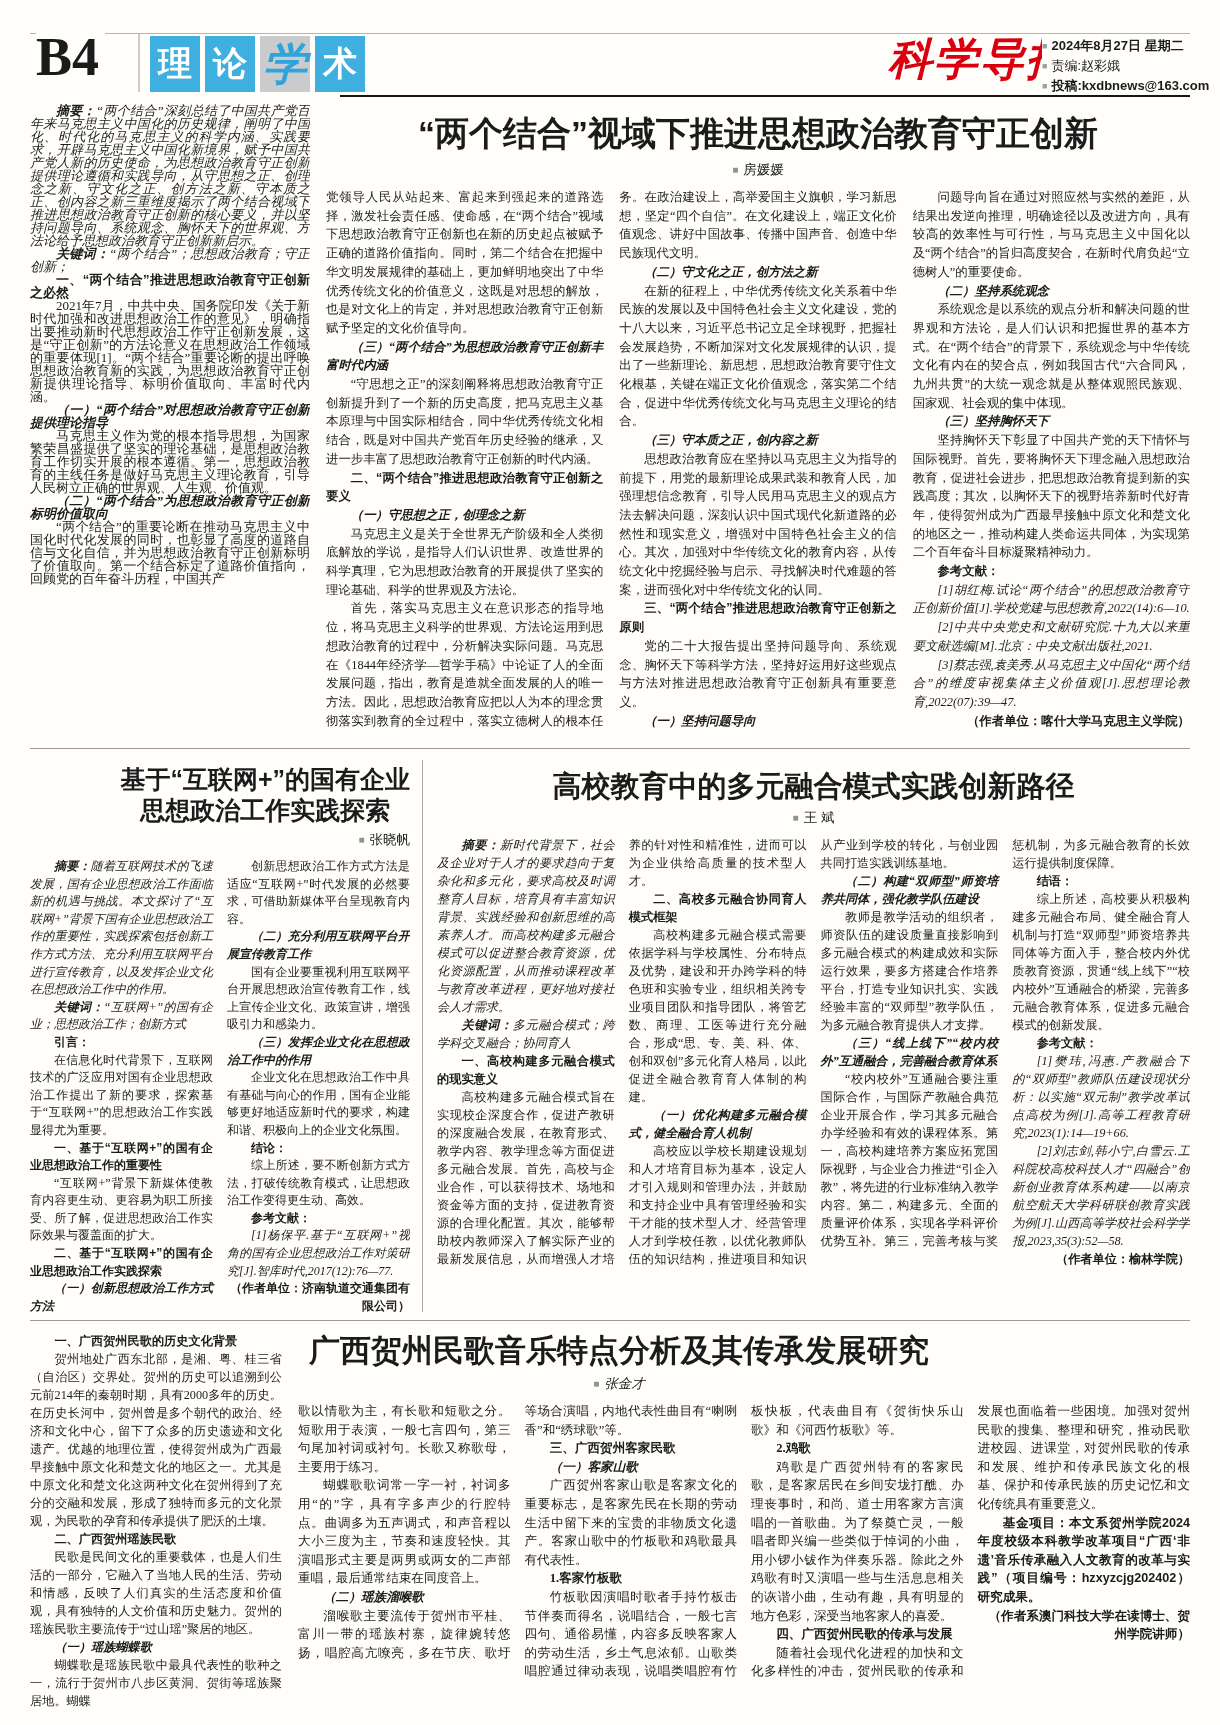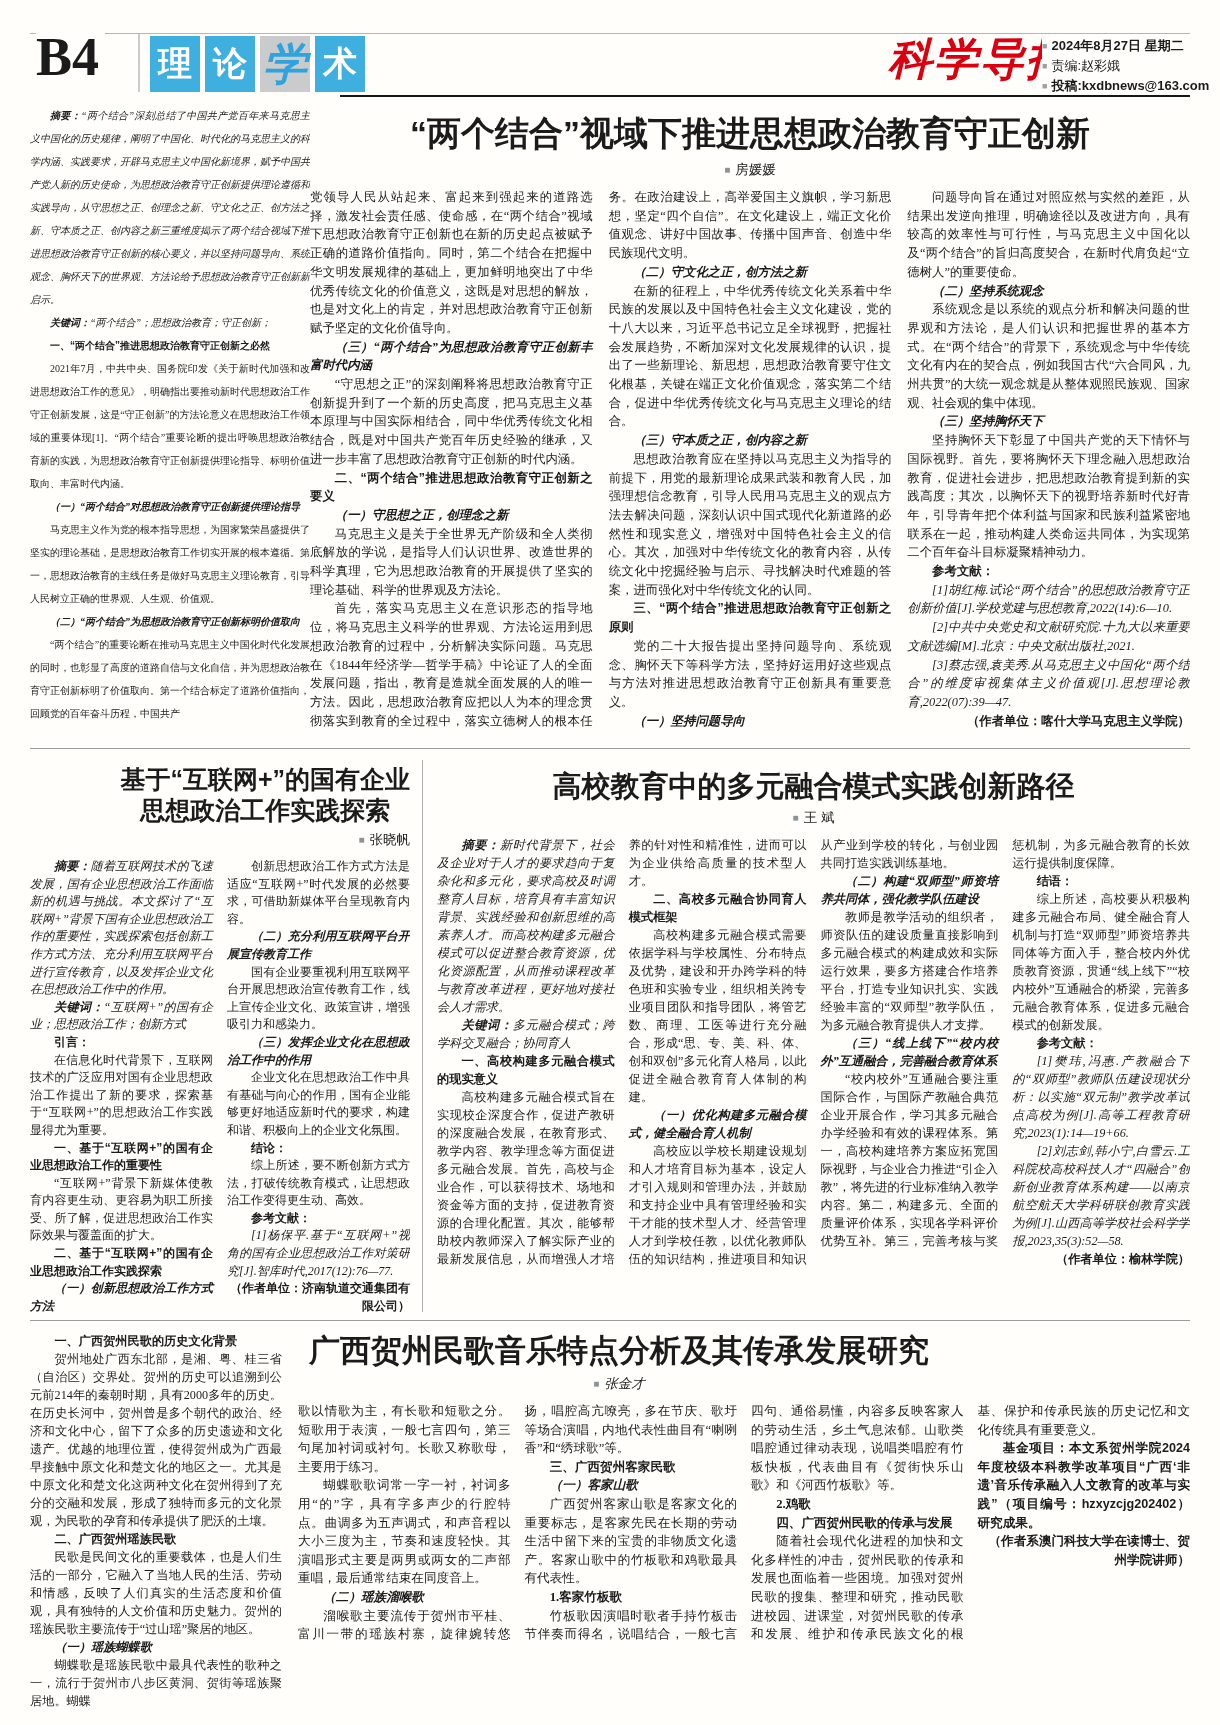--- a/index.html
+++ b/index.html
@@ -34,21 +34,21 @@
   .abstract,.keywords,.ref{text-indent:2em;}
   .abstract b,.keywords b{font-weight:700;}
   .refh,.lead{font-weight:700;font-family:Liberation Serif, serif;text-indent:2em;}
   .attrib{font-weight:700;font-family:"Liberation Sans",sans-serif;text-align:right;text-indent:0;}
   .fund{font-weight:700;font-family:"Liberation Sans",sans-serif;text-indent:2em;}
   .byline{text-align:center;font-size:13.5px;line-height:20px;margin:0 0 8px;
           font-family:"Liberation Sans",sans-serif;}
   .bsq{color:#8d9396;font-size:10px;margin-right:5px;vertical-align:1px;}
   
   .art1{position:absolute;left:30px;right:30px;top:104px;height:642px;display:flex;}
-  .a1-col1{width:280px;margin-right:0;height:642px;overflow:hidden;font-size:10px;line-height:23px;}
+  .a1-col1{width:280px;margin-right:16px;height:642px;overflow:hidden;font-size:13px;line-height:13px;}
   .a1-right{flex:1;display:flex;flex-direction:column;min-width:0;}
   .a1-title{text-align:center;font-family:"Liberation Sans","DejaVu Sans",sans-serif;font-weight:700;
             font-size:34px;line-height:42px;margin:8px 0 6px;}
   .flow-clip{overflow:hidden;}
   .a1-clip{flex:1;}
   .cols3{column-count:3;column-gap:16px;font-size:12.4px;line-height:18.7px;}
   
   .rule{position:absolute;left:30px;right:30px;border-top:1px solid #9c9c9c;}
   .r1{top:748px;}
   .r2{top:1320px;}
@@ -127,21 +127,21 @@
             <p class="para">在新的征程上，中华优秀传统文化关系着中华民族的发展以及中国特色社会主义文化建设，党的十八大以来，习近平总书记立足全球视野，把握社会发展趋势，不断加深对文化发展规律的认识，提出了一些新理论、新思想，思想政治教育要守住文化根基，关键在端正文化价值观念，落实第二个结合，促进中华优秀传统文化与马克思主义理论的结合。</p>
             <p class="bh2">（三）守本质之正，创内容之新</p>
             <p class="para">思想政治教育应在坚持以马克思主义为指导的前提下，用党的最新理论成果武装和教育人民，加强理想信念教育，引导人民用马克思主义的观点方法去解决问题，深刻认识中国式现代化新道路的必然性和现实意义，增强对中国特色社会主义的信心。其次，加强对中华传统文化的教育内容，从传统文化中挖掘经验与启示、寻找解决时代难题的答案，进而强化对中华传统文化的认同。</p>
             <p class="bh1">三、“两个结合”推进思想政治教育守正创新之原则</p>
             <p class="para">党的二十大报告提出坚持问题导向、系统观念、胸怀天下等科学方法，坚持好运用好这些观点与方法对推进思想政治教育守正创新具有重要意义。</p>
             <p class="bh2">（一）坚持问题导向</p>
             <p class="para">问题导向旨在通过对照应然与实然的差距，从结果出发逆向推理，明确途径以及改进方向，具有较高的效率性与可行性，与马克思主义中国化以及“两个结合”的旨归高度契合，在新时代肩负起“立德树人”的重要使命。</p>
             <p class="bh2">（二）坚持系统观念</p>
             <p class="para">系统观念是以系统的观点分析和解决问题的世界观和方法论，是人们认识和把握世界的基本方式。在“两个结合”的背景下，系统观念与中华传统文化有内在的契合点，例如我国古代“六合同风，九州共贯”的大统一观念就是从整体观照民族观、国家观、社会观的集中体现。</p>
             <p class="bh2">（三）坚持胸怀天下</p>
-            <p class="para">坚持胸怀天下彰显了中国共产党的天下情怀与国际视野。首先，要将胸怀天下理念融入思想政治教育，促进社会进步，把思想政治教育提到新的实践高度；其次，以胸怀天下的视野培养新时代好青年，引导青年把个体利益与国家和民族利益紧密地联系在一起，推动构建人类命运共同体，为实现第二个百年奋斗目标凝聚精神动力。</p>
+            <p class="para">坚持胸怀天下彰显了中国共产党的天下情怀与国际视野。首先，要将胸怀天下理念融入思想政治教育，促进社会进步，把思想政治教育提到新的实践高度；其次，以胸怀天下的视野培养新时代好青年，使得贺州成为广西最早接触中原文化和楚文化的地区之一，推动构建人类命运共同体，为实现第二个百年奋斗目标凝聚精神动力。</p>
             <p class="refh">参考文献：</p>
             <p class="ref">[1]胡红梅.试论“两个结合”的思想政治教育守正创新价值[J].学校党建与思想教育,2022(14):6—10.</p>
             <p class="ref">[2]中共中央党史和文献研究院.十九大以来重要文献选编[M].北京：中央文献出版社,2021.</p>
             <p class="ref">[3]蔡志强,袁美秀.从马克思主义中国化“两个结合”的维度审视集体主义价值观[J].思想理论教育,2022(07):39—47.</p>
             <p class="attrib">（作者单位：喀什大学马克思主义学院）</p>
           </div>
       </div>
     </div>
   </section>
 
@@ -231,20 +231,21 @@
             <p class="para cont">歌以情歌为主，有长歌和短歌之分。短歌用于表演，一般七言四句，第三句尾加衬词或衬句。长歌又称歌母，主要用于练习。</p>
             <p class="para">蝴蝶歌歌词常一字一衬，衬词多用“的”字，具有字多声少的行腔特点。曲调多为五声调式，和声音程以大小三度为主，节奏和速度轻快。其演唱形式主要是两男或两女的二声部重唱，最后通常结束在同度音上。</p>
             <p class="bh2">（二）瑶族溜喉歌</p>
             <p class="para">溜喉歌主要流传于贺州市平桂、富川一带的瑶族村寨，旋律婉转悠扬，唱腔高亢嘹亮，多在节庆、歌圩等场合演唱，内地代表性曲目有“喇咧香”和“绣球歌”等。</p>
             <p class="bh1">三、广西贺州客家民歌</p>
             <p class="bh2">（一）客家山歌</p>
             <p class="para">广西贺州客家山歌是客家文化的重要标志，是客家先民在长期的劳动生活中留下来的宝贵的非物质文化遗产。客家山歌中的竹板歌和鸡歌最具有代表性。</p>
             <p class="bh3">1.客家竹板歌</p>
             <p class="para">竹板歌因演唱时歌者手持竹板击节伴奏而得名，说唱结合，一般七言四句、通俗易懂，内容多反映客家人的劳动生活，乡土气息浓郁。山歌类唱腔通过律动表现，说唱类唱腔有竹板快板，代表曲目有《贺街快乐山歌》和《河西竹板歌》等。</p>
             <p class="bh3">2.鸡歌</p>
+            <p class="para">鸡歌是广西贺州特有的客家民歌，是客家居民在乡间安垅打醮、办理丧事时，和尚、道士用客家方言演唱的一首歌曲。为了祭奠亡灵，一般唱者即兴编一些类似于悼词的小曲，用小锣小钹作为伴奏乐器。除此之外鸡歌有时又演唱一些与生活息息相关的诙谐小曲，生动有趣，具有明显的地方色彩，深受当地客家人的喜爱。</p>
             <p class="bh1">四、广西贺州民歌的传承与发展</p>
             <p class="para">随着社会现代化进程的加快和文化多样性的冲击，贺州民歌的传承和发展也面临着一些困境。加强对贺州民歌的搜集、整理和研究，推动民歌进校园、进课堂，对贺州民歌的传承和发展、维护和传承民族文化的根基、保护和传承民族的历史记忆和文化传统具有重要意义。</p>
             <p class="fund">基金项目：本文系贺州学院2024年度校级本科教学改革项目“广西‘非遗’音乐传承融入人文教育的改革与实践”（项目编号：hzxyzcjg202402）研究成果。</p>
             <p class="attrib">（作者系澳门科技大学在读博士、贺州学院讲师）</p>
           </div>
       </div>
     </div>
   </section>
 
 </div>

